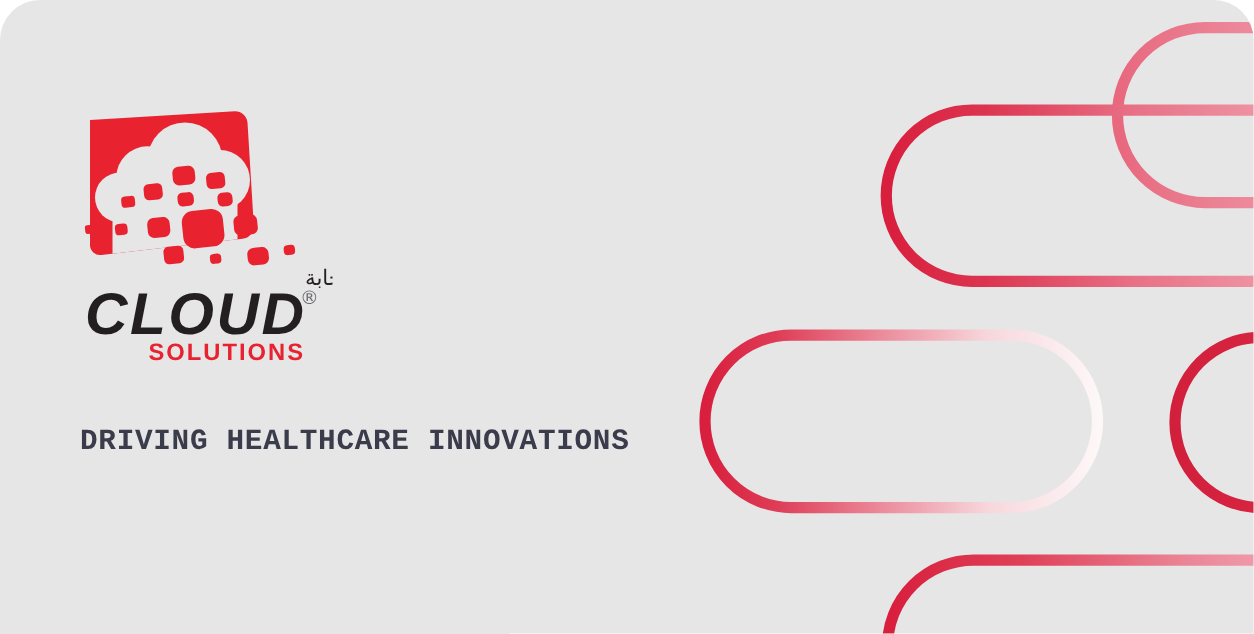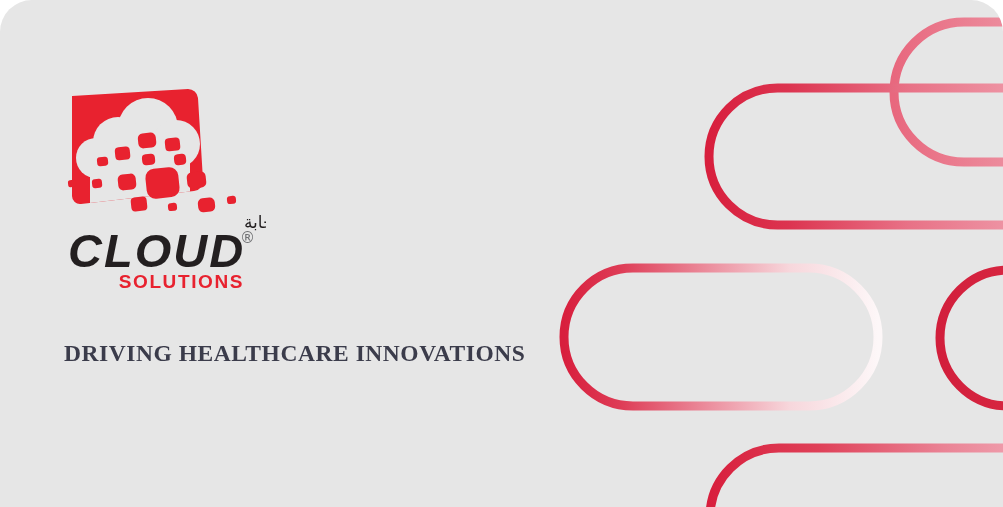--- a/index.html
+++ b/index.html
@@ -56,21 +56,21 @@
     margin-top: -2px;
     margin-left: 2px;
   }
 
   
   #tagline {
     position: absolute;
     left: 64px;
     top: 340px;
     margin: 0;
-    font-family: Liberation Serif, serif;
+    font-family: Liberation Mono, monospace;
     font-size: 23.5px;
     font-weight: bold;
     letter-spacing: 0.55px;
     color: #3b3c4b;
     white-space: nowrap;
   }
 </style>
 </head>
 <body>
 

